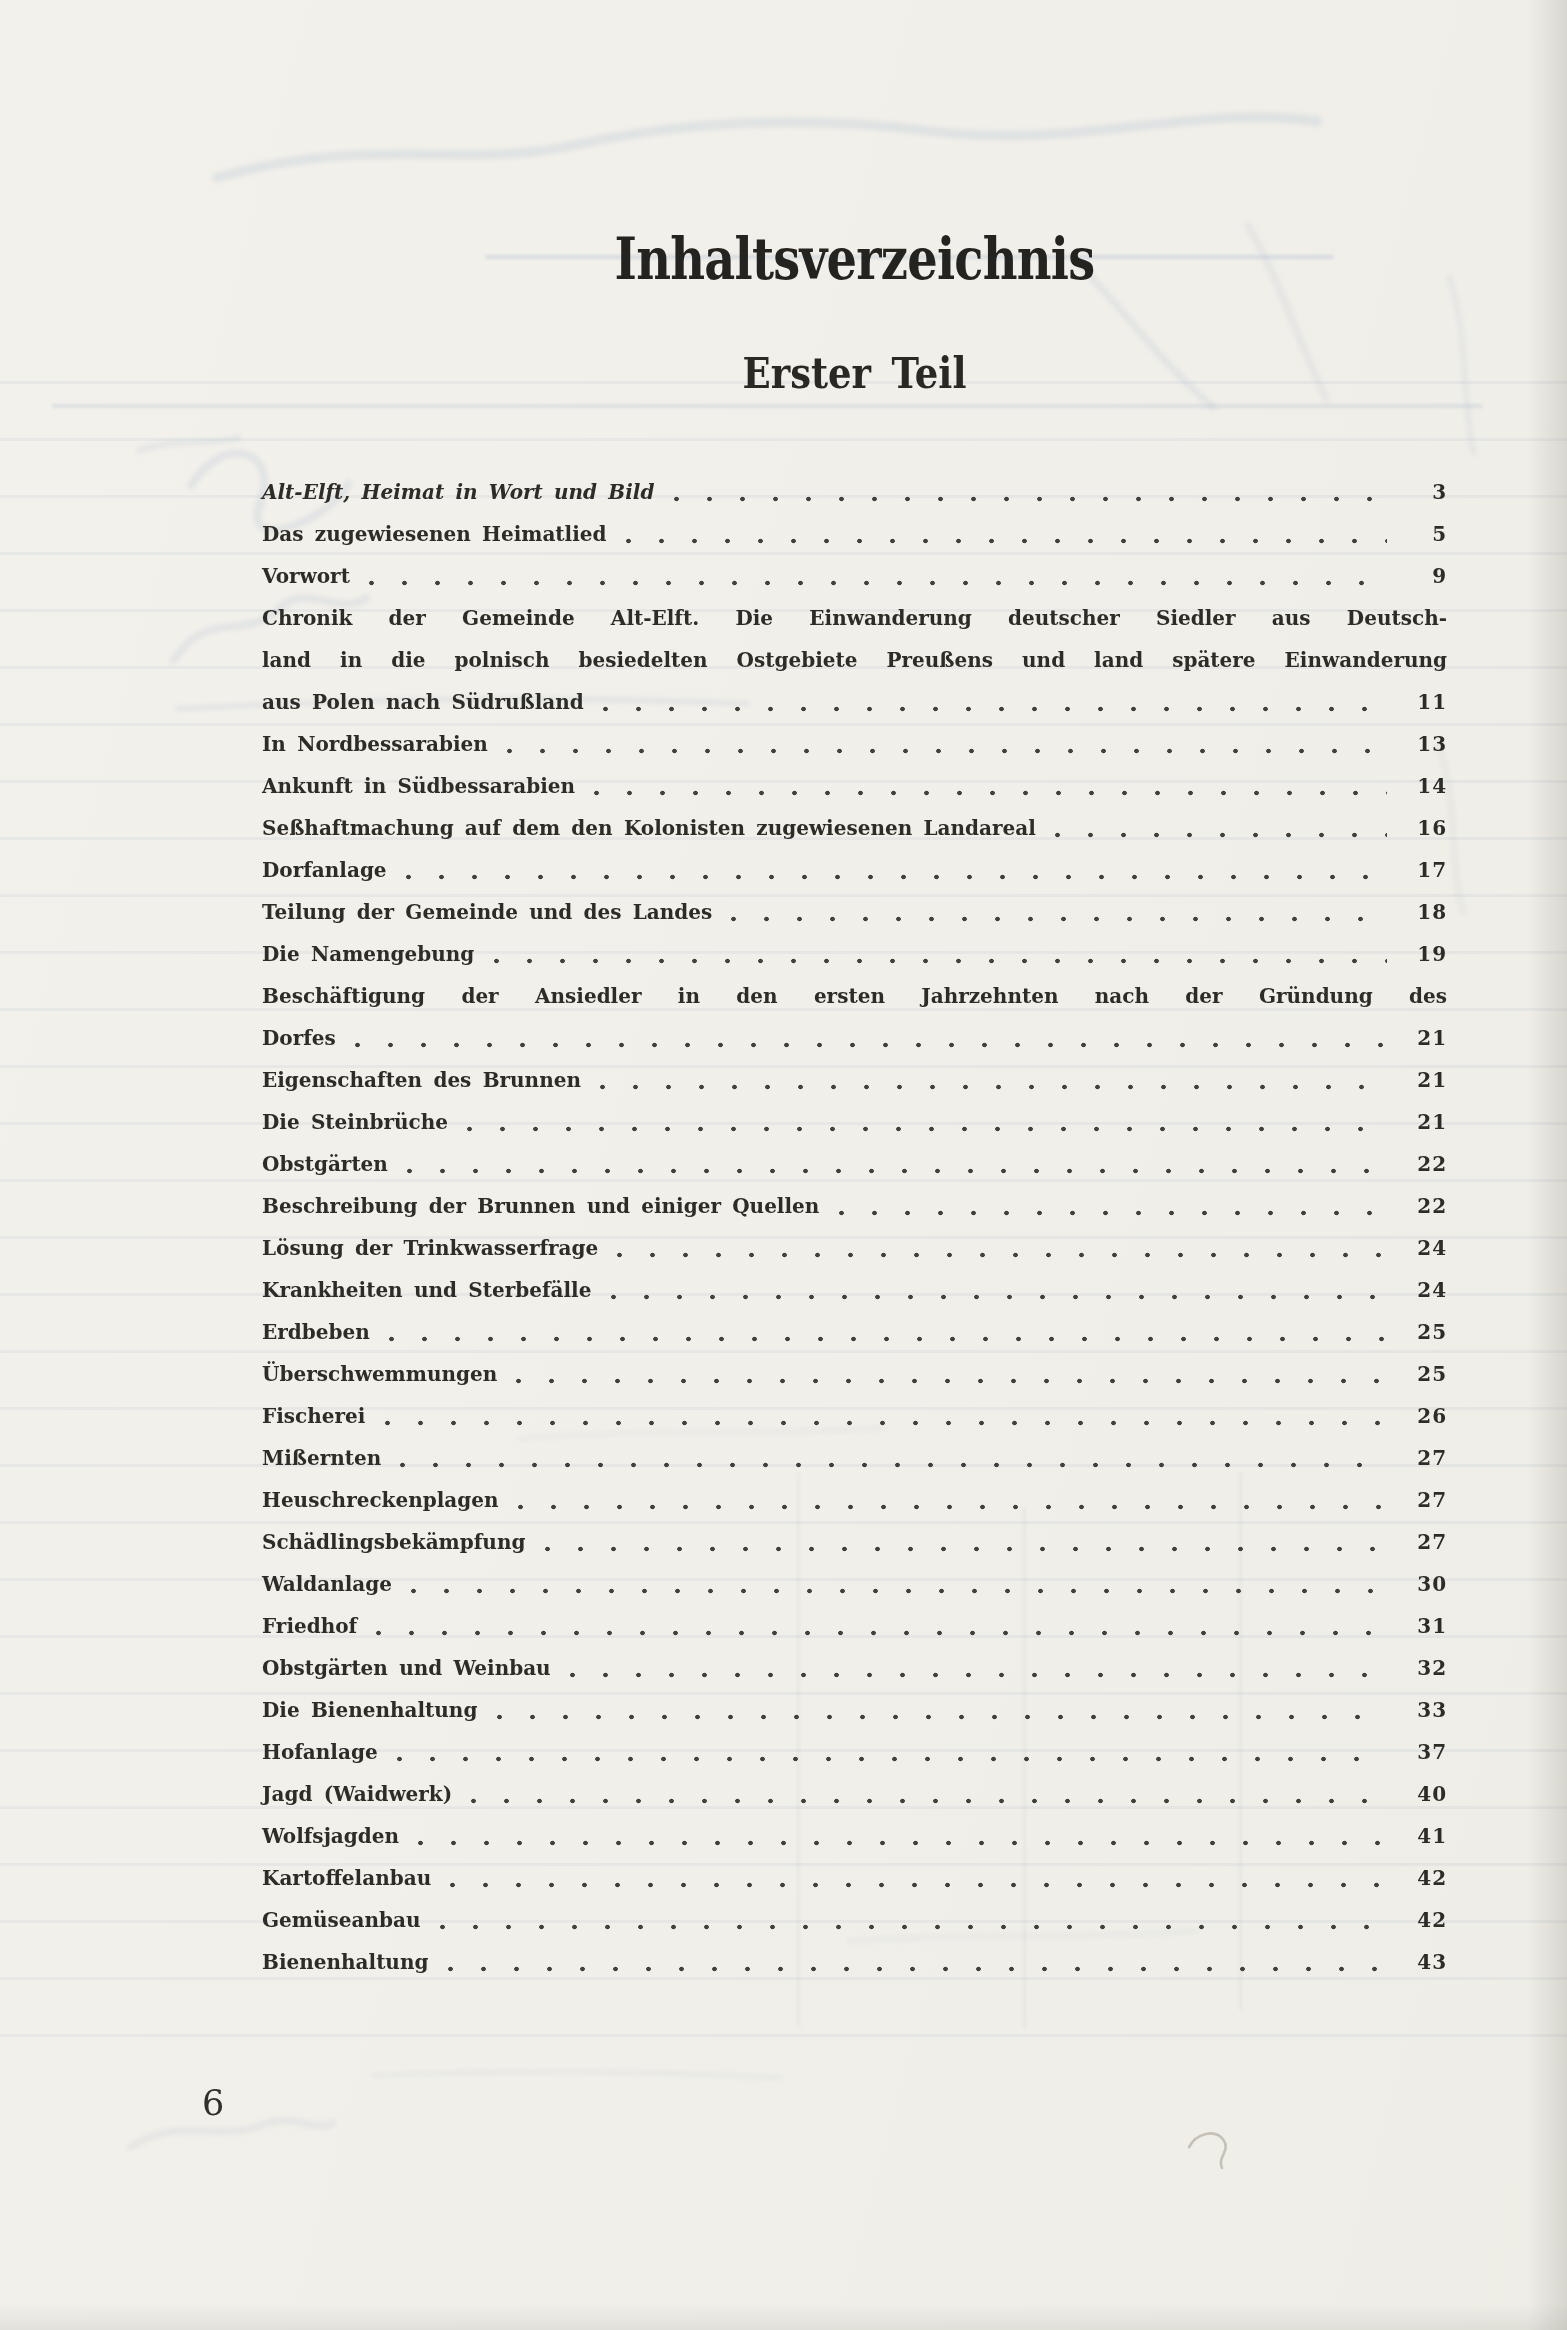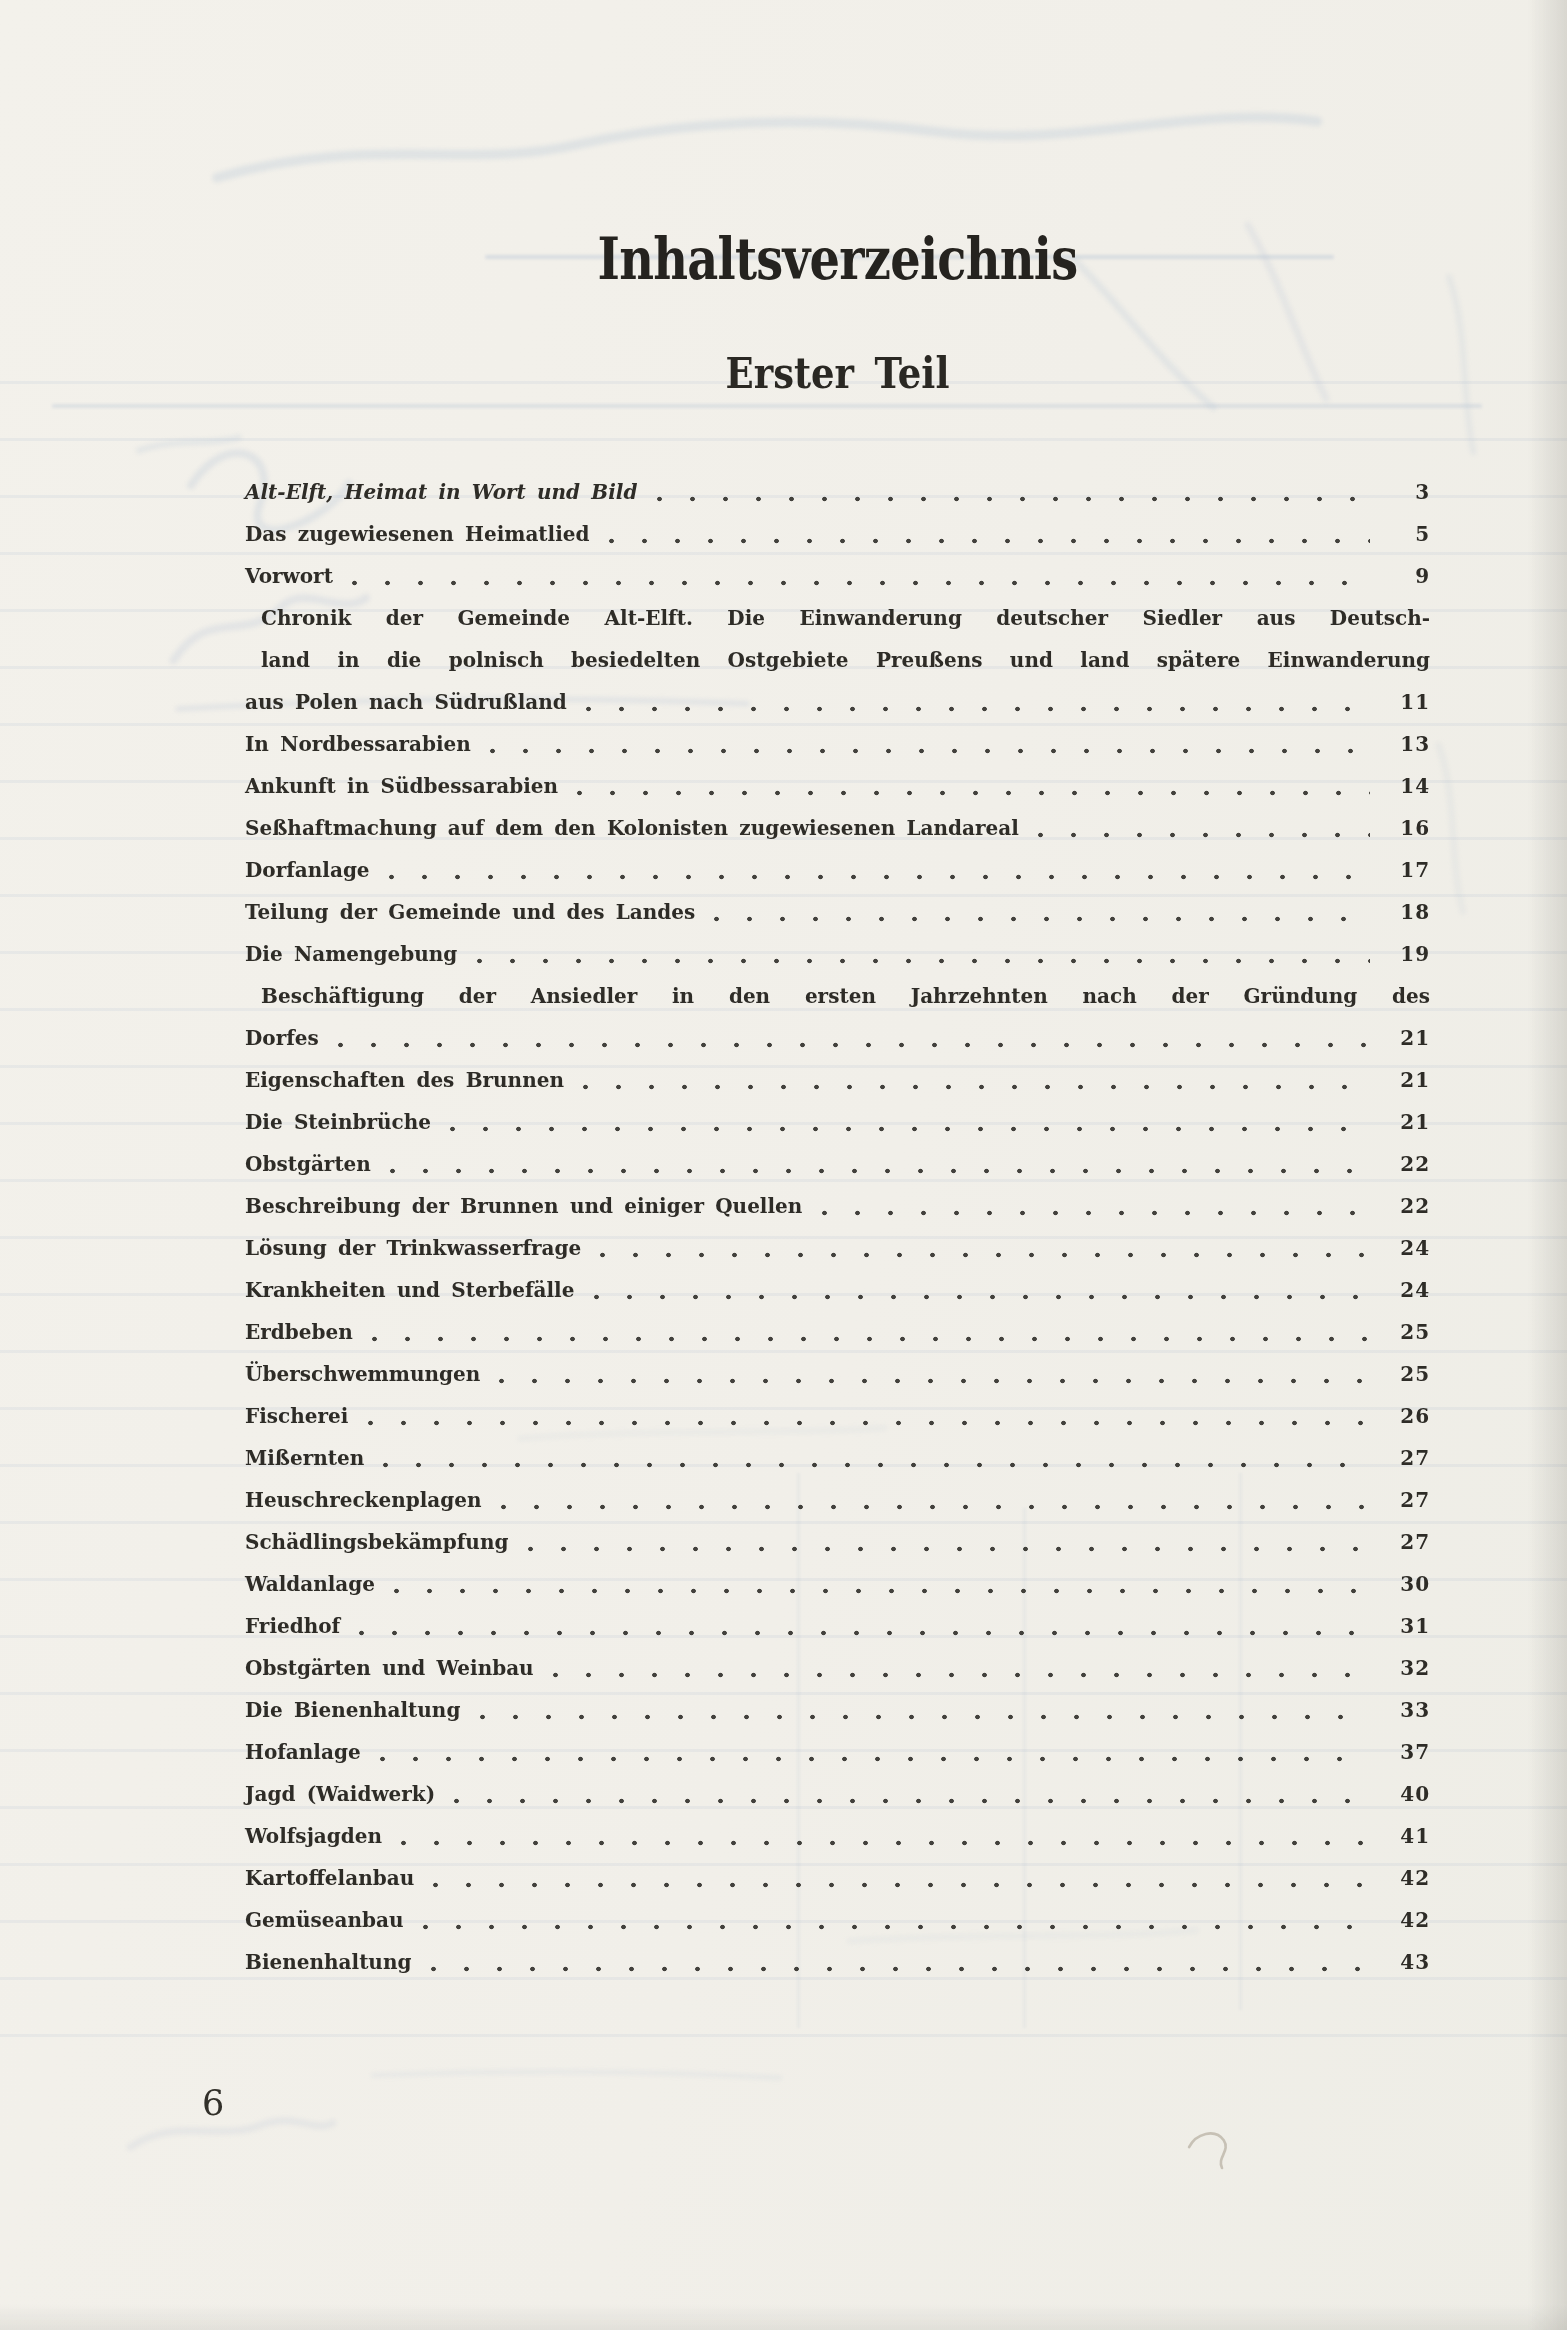--- a/index.html
+++ b/index.html
@@ -23,37 +23,37 @@
   .ghost-line.l2{left:52px;top:404px;width:1430px;background:rgba(160,178,204,.26);}
   .ghost-vert{position:absolute;width:2.6px;background:rgba(160,178,204,.10);filter:blur(1.3px);}
   .gv1{left:797px;top:1473px;height:555px;}
   .gv2{left:1023px;top:1508px;height:520px;}
   .gv3{left:1239px;top:1473px;height:537px;}
   .edge-right{position:absolute;right:0;top:0;bottom:0;width:40px;
     background:linear-gradient(to right,rgba(120,118,110,0),rgba(120,118,110,.20));}
   .edge-bottom{position:absolute;left:0;right:0;bottom:0;height:26px;
     background:linear-gradient(to bottom,rgba(120,118,110,0),rgba(120,118,110,.12));}
   
-  .content{position:absolute;left:245px;top:0;width:1185px;height:100%;}
+  .content{position:absolute;left:262px;top:0;width:1185px;height:100%;}
   .title{
     position:absolute;top:230px;left:0;width:100%;margin:0;
     font-size:57px;line-height:1;font-weight:700;text-align:center;
     letter-spacing:-0.9px;color:#25231f;transform:scaleX(.84);
   }
   .section{
     position:absolute;top:353px;left:0;width:100%;margin:0;
     font-size:42px;line-height:1;font-weight:700;text-align:center;
     color:#2a2823;transform:scaleX(.88);word-spacing:8.7px;
   }
   .toc{position:absolute;top:471px;left:0;width:100%;font-size:20px;font-weight:bold;}
   .toc-entry{margin:0;}
   .toc-entry.italic .label{font-style:italic;}
   .pre-line{
     line-height:42px;height:42px;white-space:nowrap;
-    text-align:justify;text-align-last:justify;word-spacing:4.3px;overflow:hidden;margin-left:16px;
+    text-align:justify;text-align-last:justify;word-spacing:4.3px;overflow:hidden;
   }
   .toc-line{display:flex;line-height:42px;height:42px;}
   .toc-line .label{white-space:nowrap;word-spacing:4.3px;}
   .leader{
     flex:1;margin:0 5.2px 0 5.2px;
     background-image:radial-gradient(circle at 16.5px 28px,rgba(42,41,36,.88) 2px,rgba(42,41,36,0) 2.6px);
     background-size:33px 100%;background-repeat:repeat-x;
   }
   .page-num{min-width:55px;text-align:right;letter-spacing:0.9px;}
   .folio{position:absolute;left:202px;top:2083px;font-size:35px;color:#32302a;}

